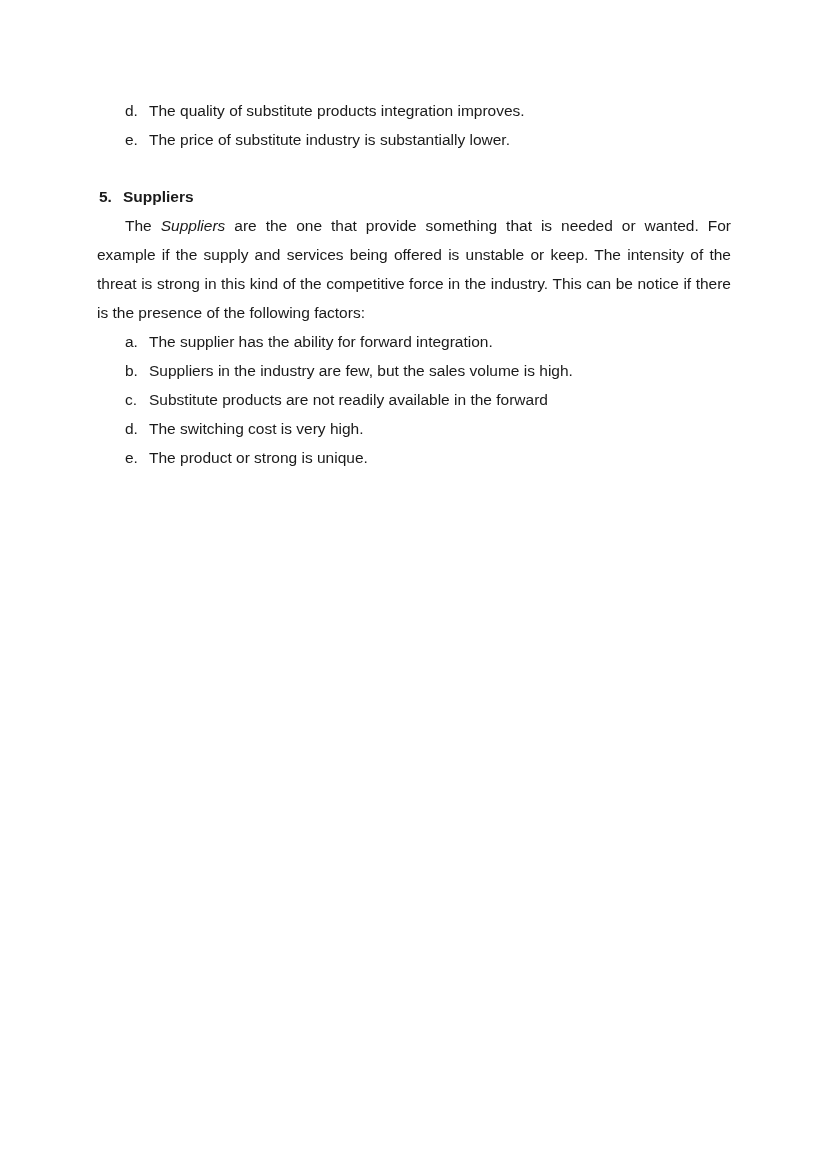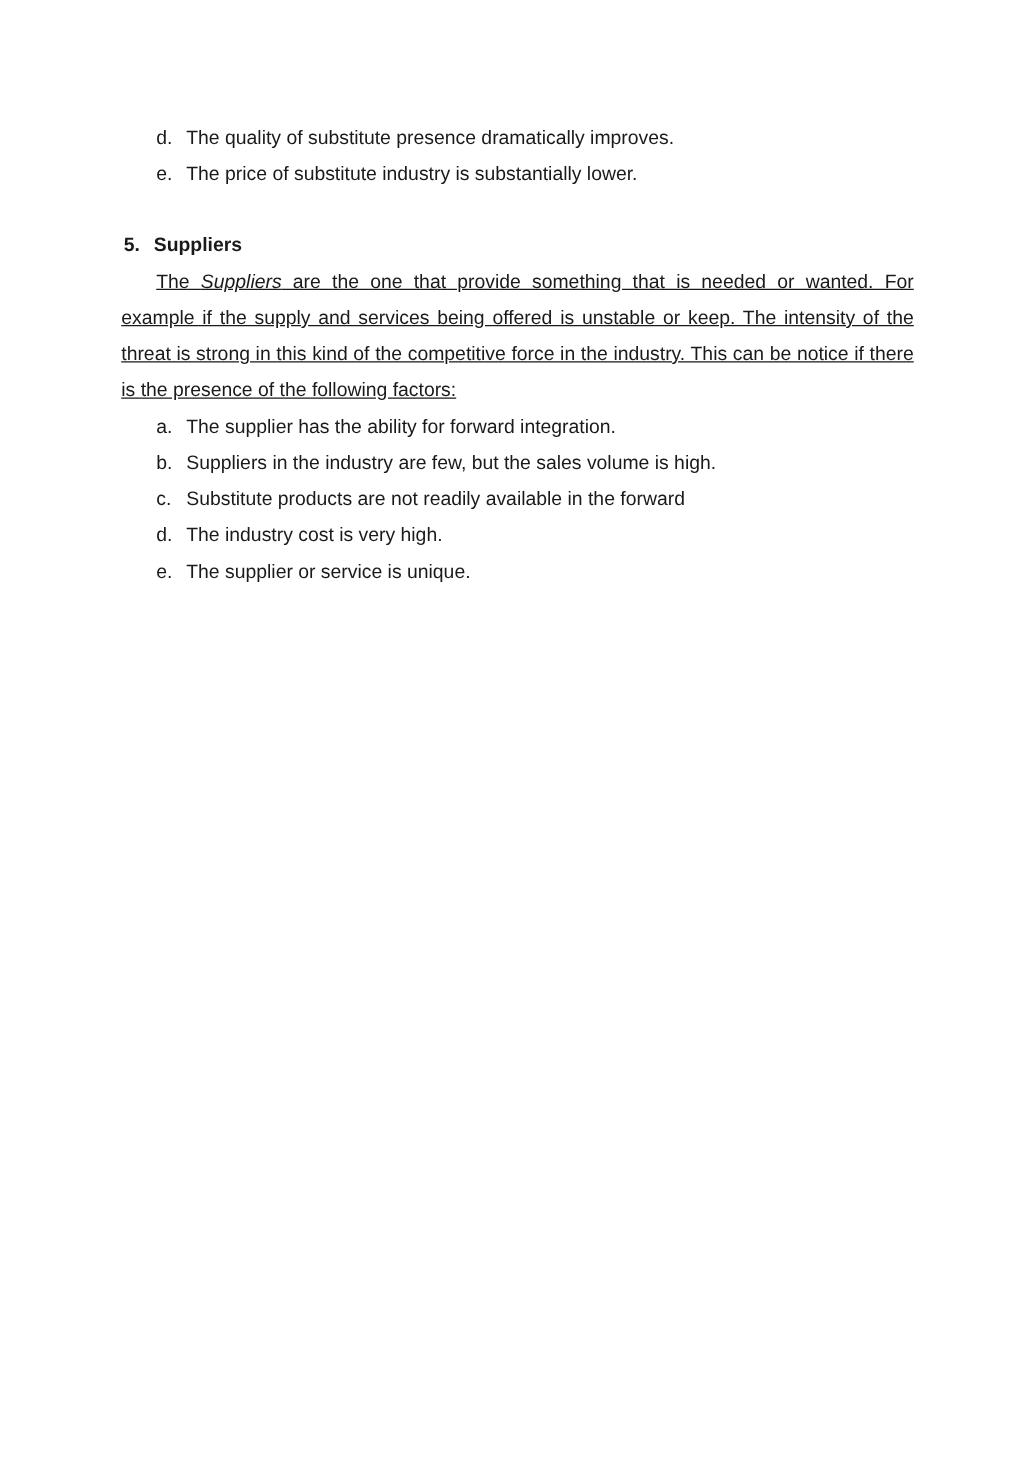--- a/index.html
+++ b/index.html
@@ -58,37 +58,36 @@
   .section-heading .sec-number {
     flex: 0 0 26px;
     padding-left: 2px;
   }
 
   
   .paragraph {
     text-align: justify;
     text-indent: 28px;
     line-height: 29px;
-    text-decoration: underline;
   }
 
   .paragraph .italic {
     font-style: italic;
   }
 </style>
 </head>
 <body>
 
 <div class="page">
   <div class="content">
 
     <div class="alpha-list">
       <div class="alpha-item">
         <span class="marker">d.</span>
-        <span class="item-text">The quality of substitute presence dramatically improves.</span>
+        <span class="item-text">The quality of substitute products integration improves.</span>
       </div>
       <div class="alpha-item">
         <span class="marker">e.</span>
         <span class="item-text">The price of substitute industry is substantially lower.</span>
       </div>
     </div>
 
     <div class="section-heading">
       <span class="sec-number">5.</span>
       <span class="sec-title">Suppliers</span>
@@ -104,22 +103,22 @@
       <div class="alpha-item">
         <span class="marker">b.</span>
         <span class="item-text">Suppliers in the industry are few, but the sales volume is high.</span>
       </div>
       <div class="alpha-item">
         <span class="marker">c.</span>
         <span class="item-text">Substitute products are not readily available in the forward</span>
       </div>
       <div class="alpha-item">
         <span class="marker">d.</span>
-        <span class="item-text">The industry cost is very high.</span>
+        <span class="item-text">The switching cost is very high.</span>
       </div>
       <div class="alpha-item">
         <span class="marker">e.</span>
-        <span class="item-text">The supplier or service is unique.</span>
+        <span class="item-text">The product or strong is unique.</span>
       </div>
     </div>
 
   </div>
 </div>
 
 </body></html>

